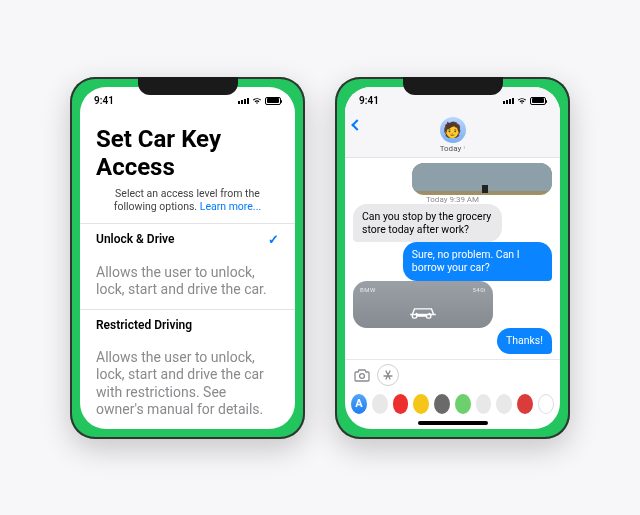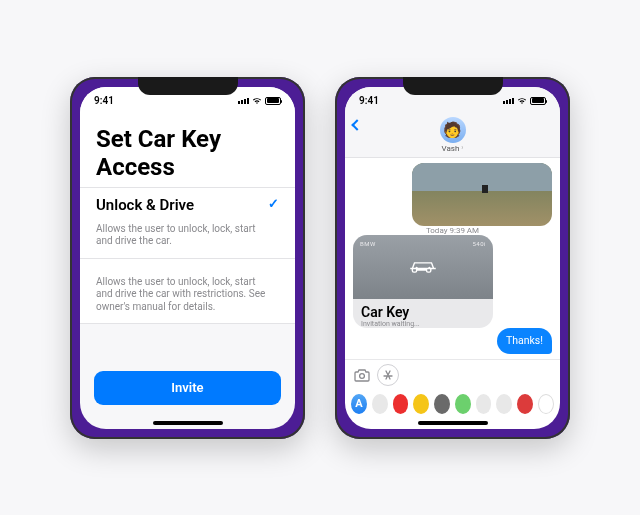--- a/index.html
+++ b/index.html
@@ -4,21 +4,21 @@
 <style>
   * { box-sizing: border-box; margin: 0; padding: 0; }
   body {
     background: #f7f7f9;
     font-family: -apple-system, BlinkMacSystemFont, "Segoe UI", Roboto, Helvetica, Arial, sans-serif;
     width: 640px; height: 515px;
     display: flex; justify-content: center; align-items: center; gap: 30px;
   }
   .phone {
     width: 235px; height: 362px;
-    background: #4c1d95;
+    background: #22c55e;
     border-radius: 25px;
     padding: 10px;
     box-shadow: 0 10px 30px rgba(0,0,0,.2), inset 0 0 0 2px #333;
     position: relative;
   }
   .screen {
     width: 100%; height: 100%;
     background: #fff;
     border-radius: 26px;
     overflow: hidden;
@@ -46,22 +46,22 @@
 
   
   .nav { display:flex; align-items:center; padding: 4px 10px; color:#007aff; font-size:12px;}
   .chev-back{width:8px;height:8px;border-left:2px solid #007aff;border-bottom:2px solid #007aff;transform:rotate(45deg);margin-right:3px;}
   .title { font-size:24px; font-weight:700; padding: 10px 16px 6px; }
   .sub { font-size:10.5px; color:#444; text-align:center; padding: 0 28px 10px;}
   .sub a{color:#007aff; text-decoration:none;}
   .hr{height:1px;background:#e3e3e6;margin:0 0;}
   .option{ padding:8px 16px 10px;}
   .opt-row{ display:flex; justify-content:space-between; align-items:flex-start;}
-  .opt-title{ font-size:15px; font-weight:600;}
-  .opt-desc{ font-size:10px; color:#8a8a8e; line-height:1.25; margin-top:9px; padding-right:10px;}
+  .opt-title{ font-size:12px; font-weight:600;}
+  .opt-desc{ font-size:14px; color:#8a8a8e; line-height:1.25; margin-top:17px; padding-right:10px;}
   .check{ color:#007aff; font-size:13px; font-weight:700;}
   .invite-btn{
     margin: auto 14px 14px; height:34px; background:#007aff; color:#fff;
     border-radius:9px; display:flex; align-items:center; justify-content:center;
     font-size:13px; font-weight:600;
   }
   .screen.left{ background:#f7f7f9;}
   .screen.left .white-top{ background:#fff; }
 
   
@@ -117,30 +117,37 @@
             </div>
           <svg class="wifi" viewBox="0 0 12 9">
               <path d="M6 8L7 7A1.4 1.4 0 006 6 1.4 1.4 0 005 7zM3 5l1 1a3 3 0 014 0l1-1a4.4 4.4 0 00-6 0zM1 3l1 1a6 6 0 018 0l1-1a7.5 7.5 0 00-10 0z" fill="#000"></path>
             </svg>
           <div class="battery">
               <i></i>
             </div>
         </div>
       </div>
       <div class="title">Set Car Key Access</div>
+      <div class="sub">
+        <span>Select an access level from the following options.</span>
+        <a href="#">Learn more...</a>
+      </div>
       <div class="hr"></div>
       <div class="option">
         <div class="opt-row">
           <span class="opt-title">Unlock &amp; Drive</span>
           <span class="check">✓</span>
         </div>
         <div class="opt-desc">Allows the user to unlock, lock, start and drive the car.</div>
       </div>
       <div class="hr"></div>
       <div class="option">
+        <div class="opt-row">
+          <span class="opt-title">Restricted Driving</span>
+        </div>
         <div class="opt-desc">Allows the user to unlock, lock, start and drive the car with restrictions. See owner's manual for details.</div>
       </div>
       <div class="hr"></div>
     </div>
     <div class="invite-btn">
       <span>Invite</span>
     </div>
     <div class="home-ind"></div>
   </div>
 </div>
@@ -164,29 +171,31 @@
             <i></i>
           </div>
       </div>
     </div>
     <div class="convo-header">
       <div class="back-header">
           <span class="chev-back"></span>
         </div>
       <div class="avatar">🧑</div>
       <div class="contact-name">
-        <span>Vash</span>
+        <span>Today</span>
           <span class="chev">›</span>
       </div>
     </div>
     <div class="messages">
       <div class="photo">
           <div class="biker"></div>
         </div>
       <div class="ts">Today 9:39 AM</div>
+      <div class="bubble in">Can you stop by the grocery store today after work?</div>
+      <div class="bubble out">Sure, no problem. Can I borrow your car?</div>
       <div class="card">
         <div class="card-top">
           <span class="tl">BMW</span>
           <span class="tr">540i</span>
           <span class="car-icon">
             <svg viewBox="0 0 48 26">
                 <path fill="none" stroke="#fff" stroke-width="2" d="M6 18h36M9 18l3-8h24l3 8M9 18v3a2 2 0 002 2h2a2 2 0 002-2v-1h14v1a2 2 0 002 2h2a2 2 0 002-2v-3"></path>
                 <circle cx="15" cy="17" r="1.5" fill="#fff"></circle>
                 <circle cx="33" cy="17" r="1.5" fill="#fff"></circle>
               </svg>

